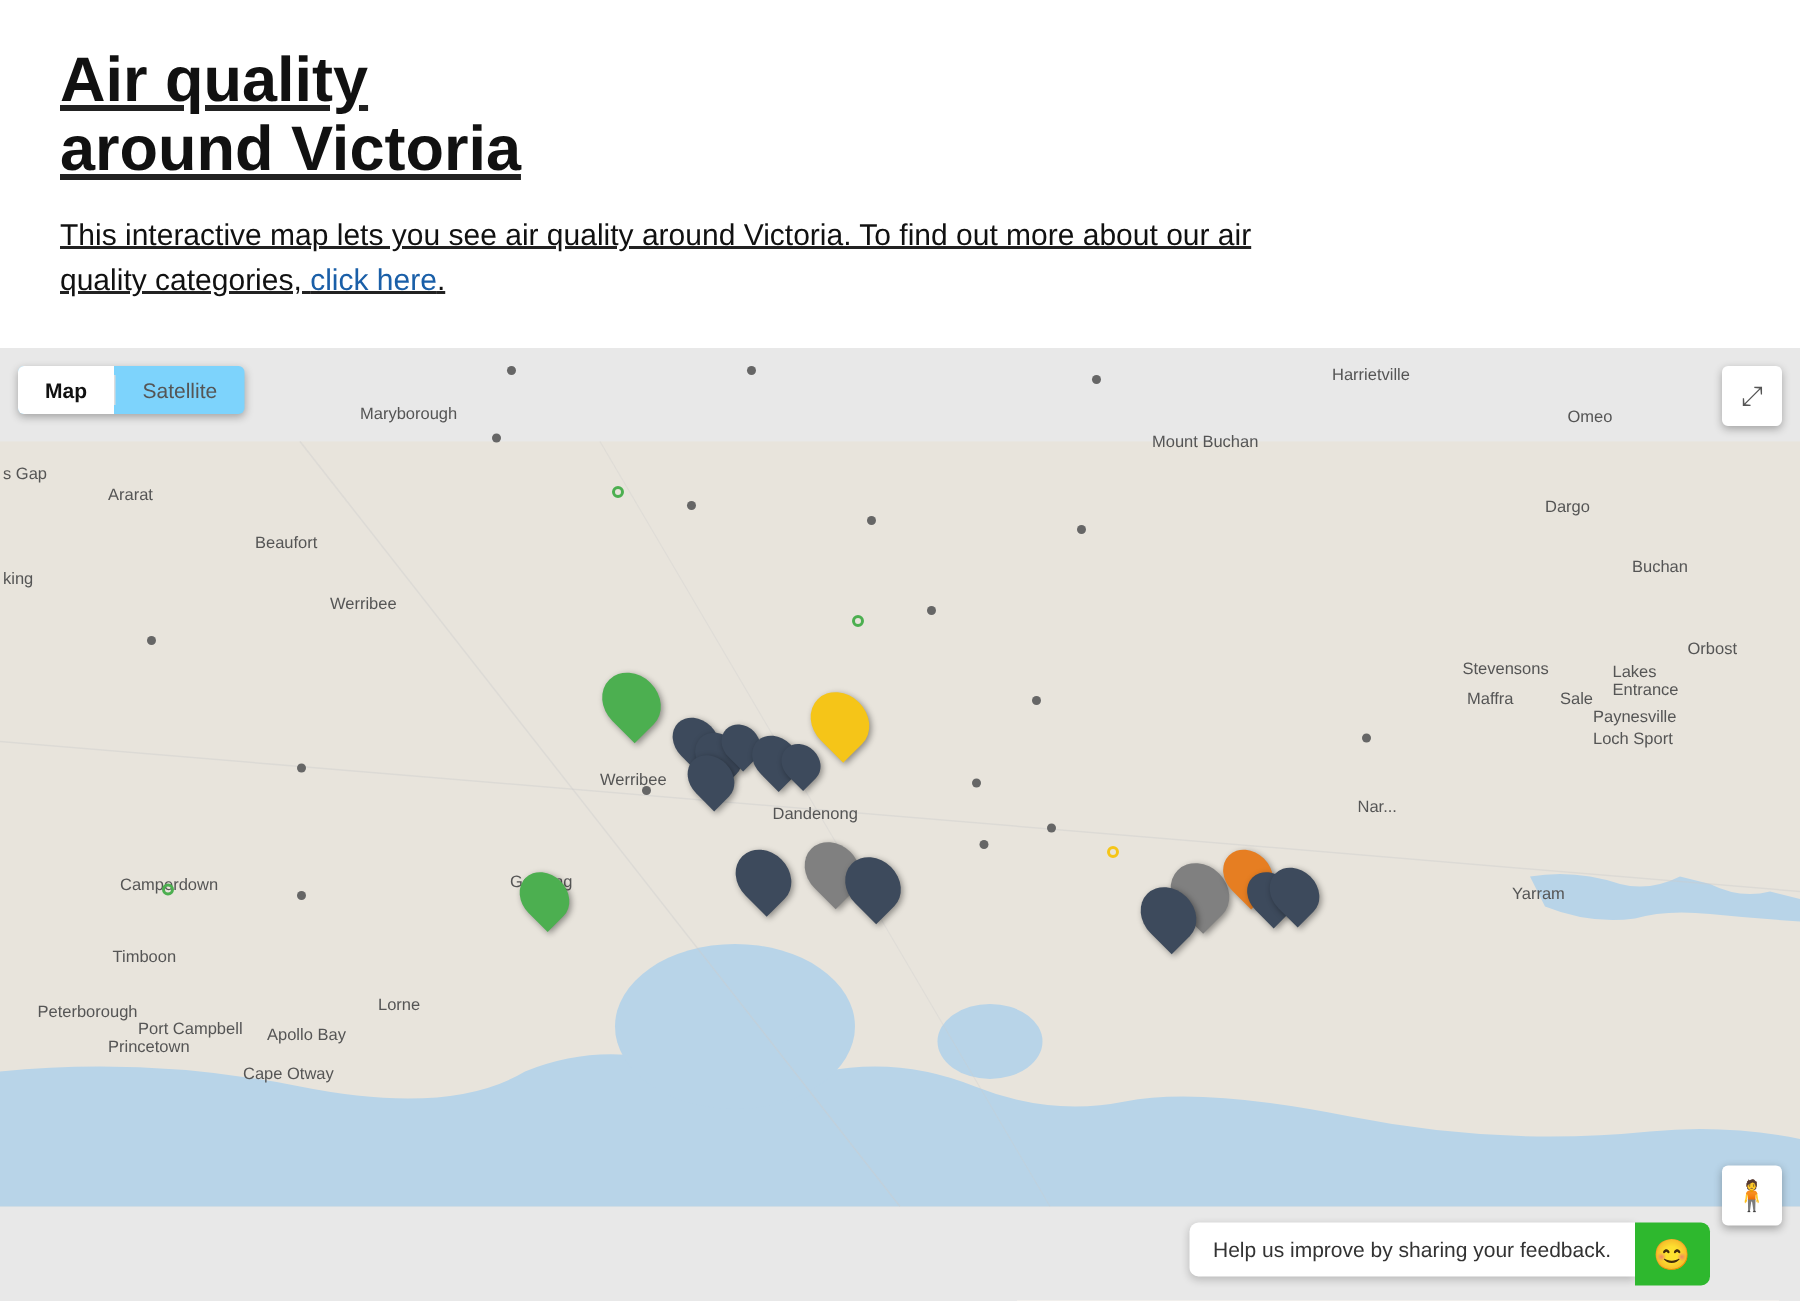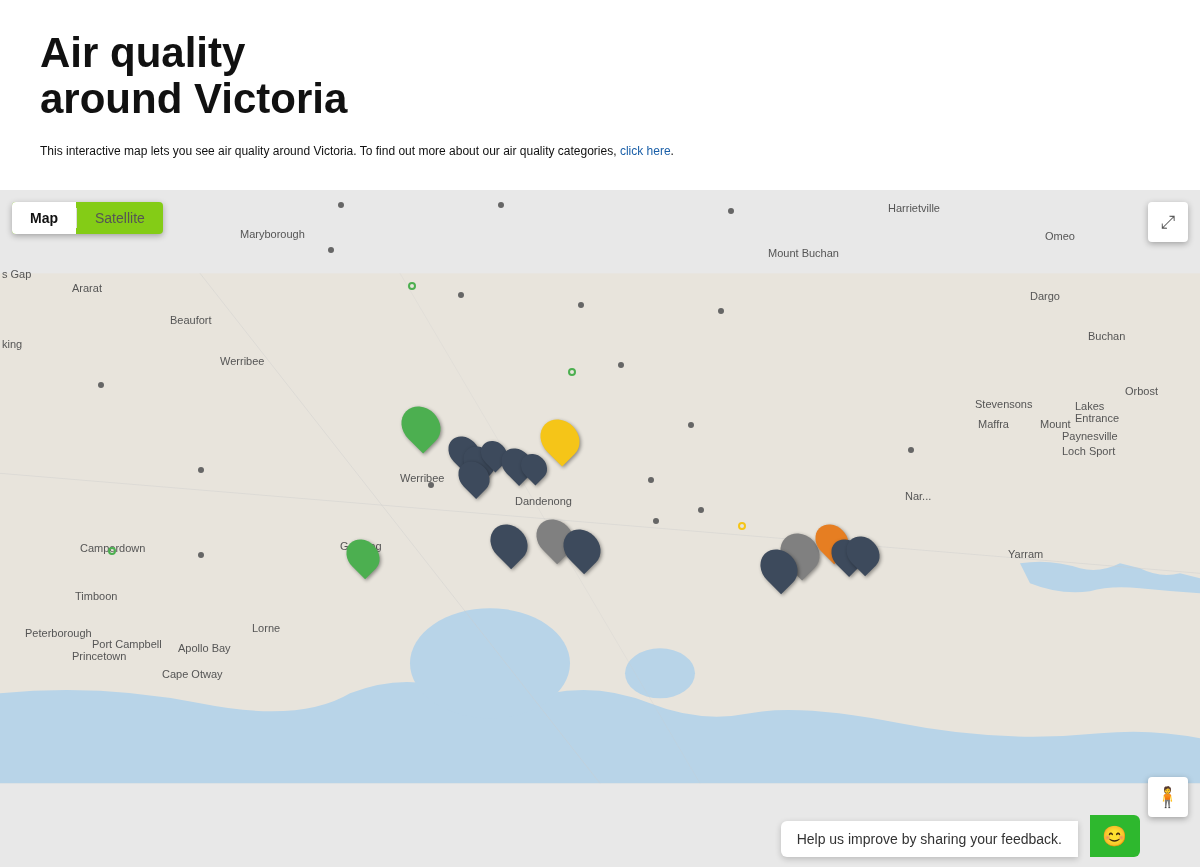--- a/index.html
+++ b/index.html
@@ -1,34 +1,34 @@
 <!DOCTYPE html>
 <html><head>
   <meta charset="utf-8">
   <style>
     * { box-sizing: border-box; margin: 0; padding: 0; }
     body { font-family: Arial, sans-serif; background: #fff; color: #222; }
     
-    .page-wrapper { display: flex; flex-direction: column; width: 1200px; min-height: 867px; }
+    .page-wrapper { display: flex; flex-direction: column; width: 1200px; min-height: 867px; text-decoration: underline; }
     
     
     .info-section {
       padding: 30px 40px 20px 40px;
       background: #fff;
       max-width: 900px;
     }
     .page-title {
       font-size: 42px;
       font-weight: 900;
       line-height: 1.1;
       color: #111;
       margin-bottom: 20px;
     }
     .info-text {
-      font-size: 12px;
+      font-size: 20px;
       line-height: 1.5;
       margin-bottom: 10px;
       color: #111;
     }
     .info-text a { color: #1a5fa8; text-decoration: none; }
     .info-note { font-weight: bold; }
     
     
     .map-container {
       position: relative;
@@ -37,21 +37,21 @@
       background: #e8e8e8;
       overflow: hidden;
     }
     
     
     .map-type-control {
       position: absolute;
       top: 12px;
       left: 12px;
       z-index: 10;
-      background: #84cc16;
+      background: #7dd3fc;
       border-radius: 4px;
       box-shadow: 0 2px 6px rgba(0,0,0,0.3);
       display: flex;
       overflow: hidden;
     }
     .map-type-btn {
       padding: 8px 18px;
       font-size: 14px;
       font-weight: 500;
       cursor: pointer;
@@ -115,22 +115,22 @@
       font-size: 22px;
     }
     
     
     .feedback-bar {
       position: absolute;
       bottom: 10px;
       right: 60px;
       z-index: 20;
       display: flex;
-      align-items: flex-end;
-      gap: 12px;
+      align-items: flex-start;
+      gap: 0;
     }
     .feedback-text-box {
       background: #fff;
       border-radius: 6px 0 0 6px;
       padding: 10px 16px;
       font-size: 14px;
       color: #333;
       box-shadow: 0 2px 6px rgba(0,0,0,0.2);
     }
     .feedback-btn {
@@ -205,21 +205,21 @@
     <span class="town-label" style="left:1045px;top:40px">Omeo</span>
     <span class="town-label" style="left:768px;top:57px">Mount Buchan</span>
     <span class="town-label" style="left:1030px;top:100px">Dargo</span>
     <span class="town-label" style="left:1088px;top:140px">Buchan</span>
     <span class="town-label" style="left:1125px;top:195px">Orbost</span>
     <span class="town-label" style="left:975px;top:208px">Stevensons</span>
     <span class="town-label" style="left:1075px;top:210px">Lakes<br>Entrance</span>
     <span class="town-label" style="left:1062px;top:240px">Paynesville</span>
     <span class="town-label" style="left:1062px;top:255px">Loch Sport</span>
     <span class="town-label" style="left:978px;top:228px">Maffra</span>
-    <span class="town-label" style="left:1040px;top:228px">Mount</span>
+    <span class="town-label" style="left:1040px;top:228px">Sale</span>
     <span class="town-label" style="left:1008px;top:358px">Yarram</span>
     <span class="town-label" style="left:72px;top:92px">Ararat</span>
     <span class="town-label" style="left:170px;top:124px">Beaufort</span>
     <span class="town-label" style="left:220px;top:165px">Werribee</span>
     <span class="town-label" style="left:400px;top:282px">Werribee</span>
     <span class="town-label" style="left:515px;top:305px">Dandenong</span>
     <span class="town-label" style="left:340px;top:350px">Geelong</span>
     <span class="town-label" style="left:80px;top:352px">Camperdown</span>
     <span class="town-label" style="left:75px;top:400px">Timboon</span>
     <span class="town-label" style="left:25px;top:437px">Peterborough</span>

